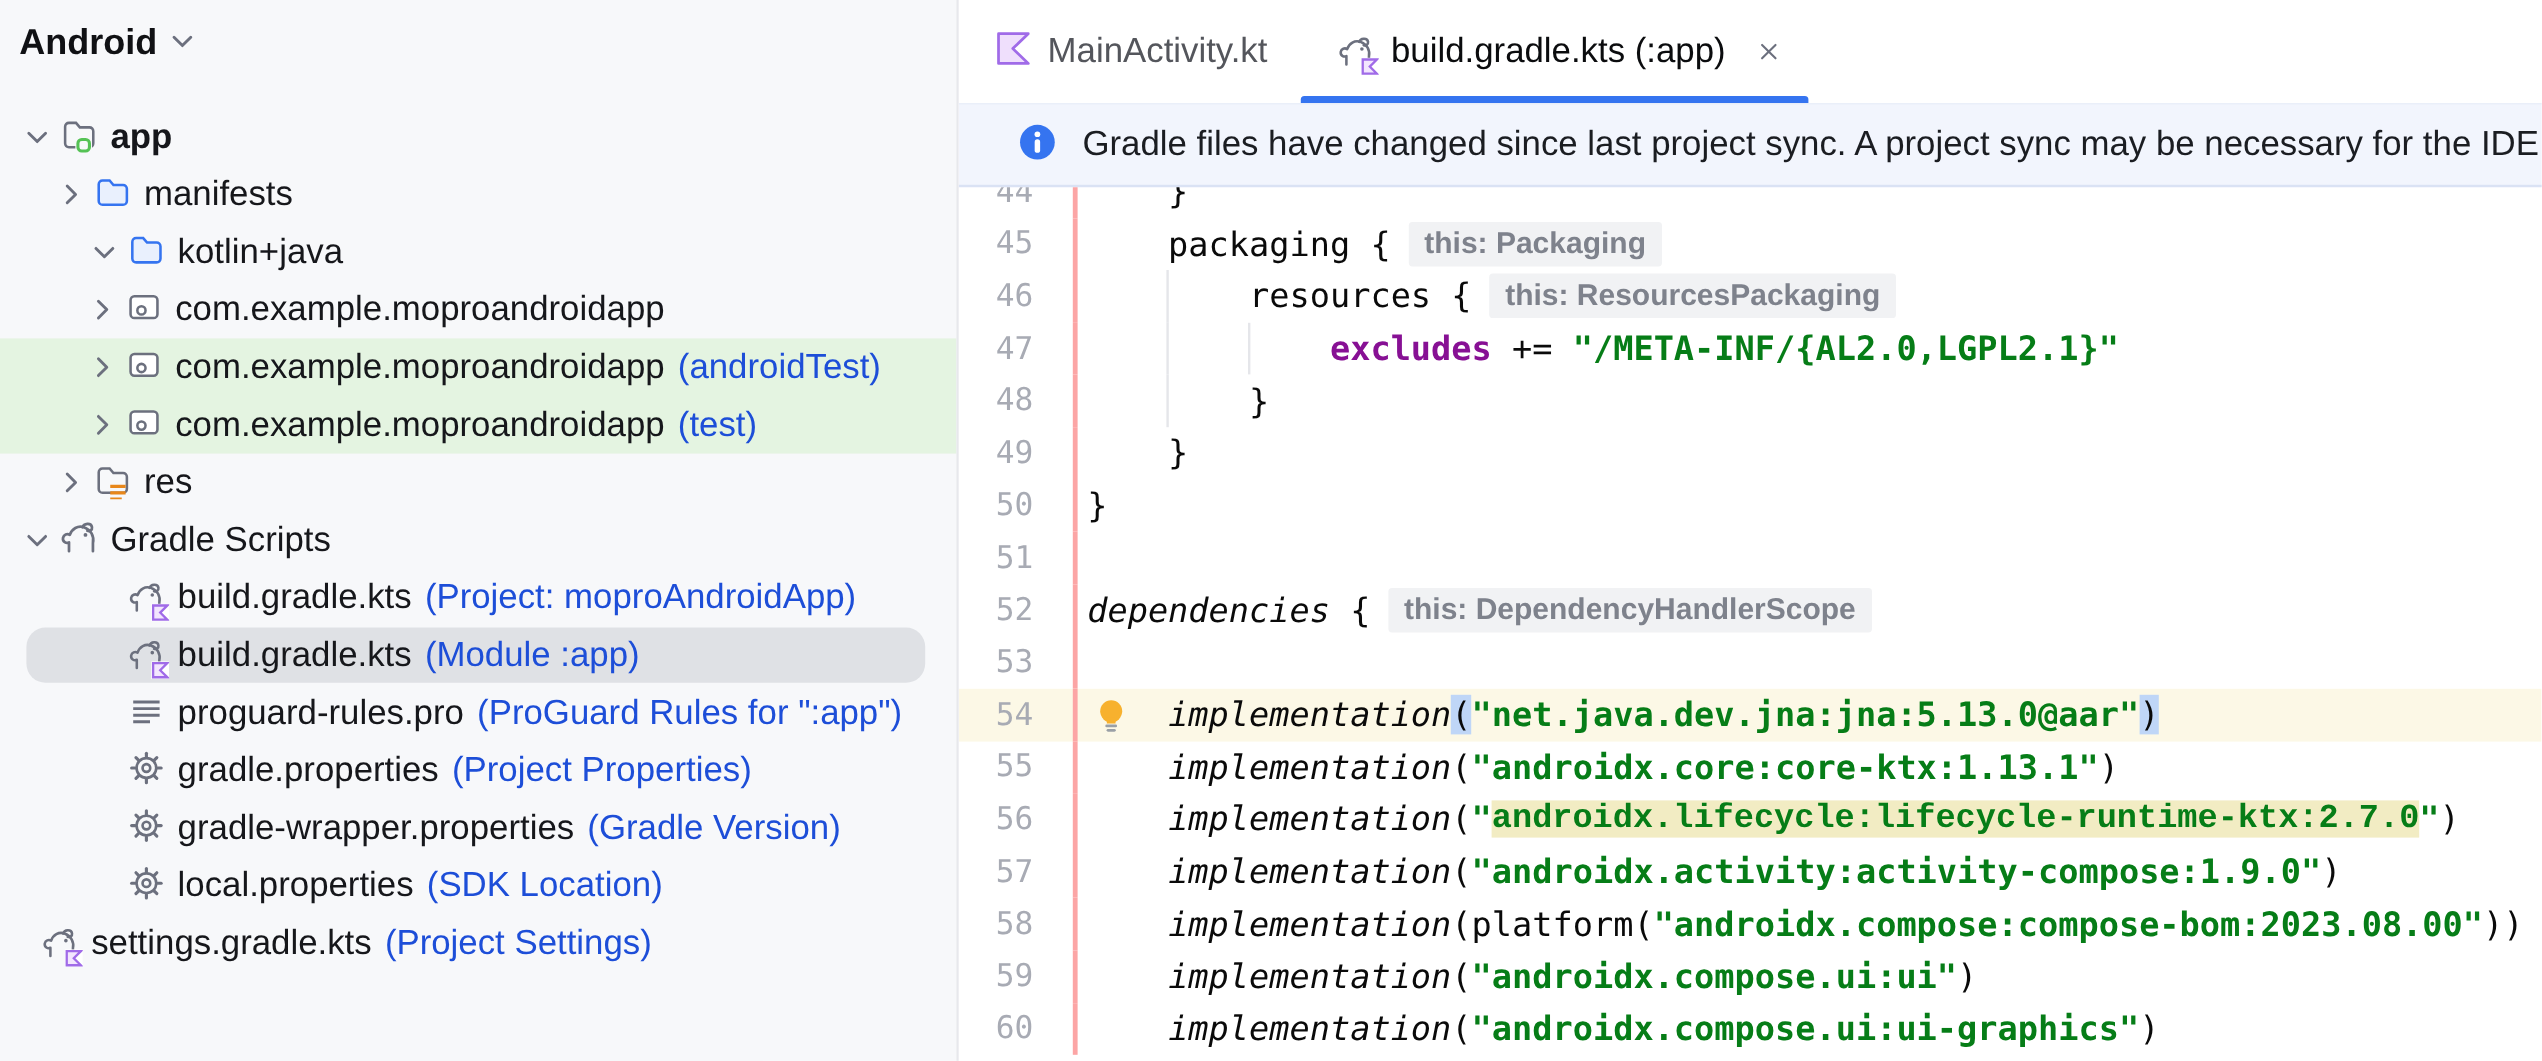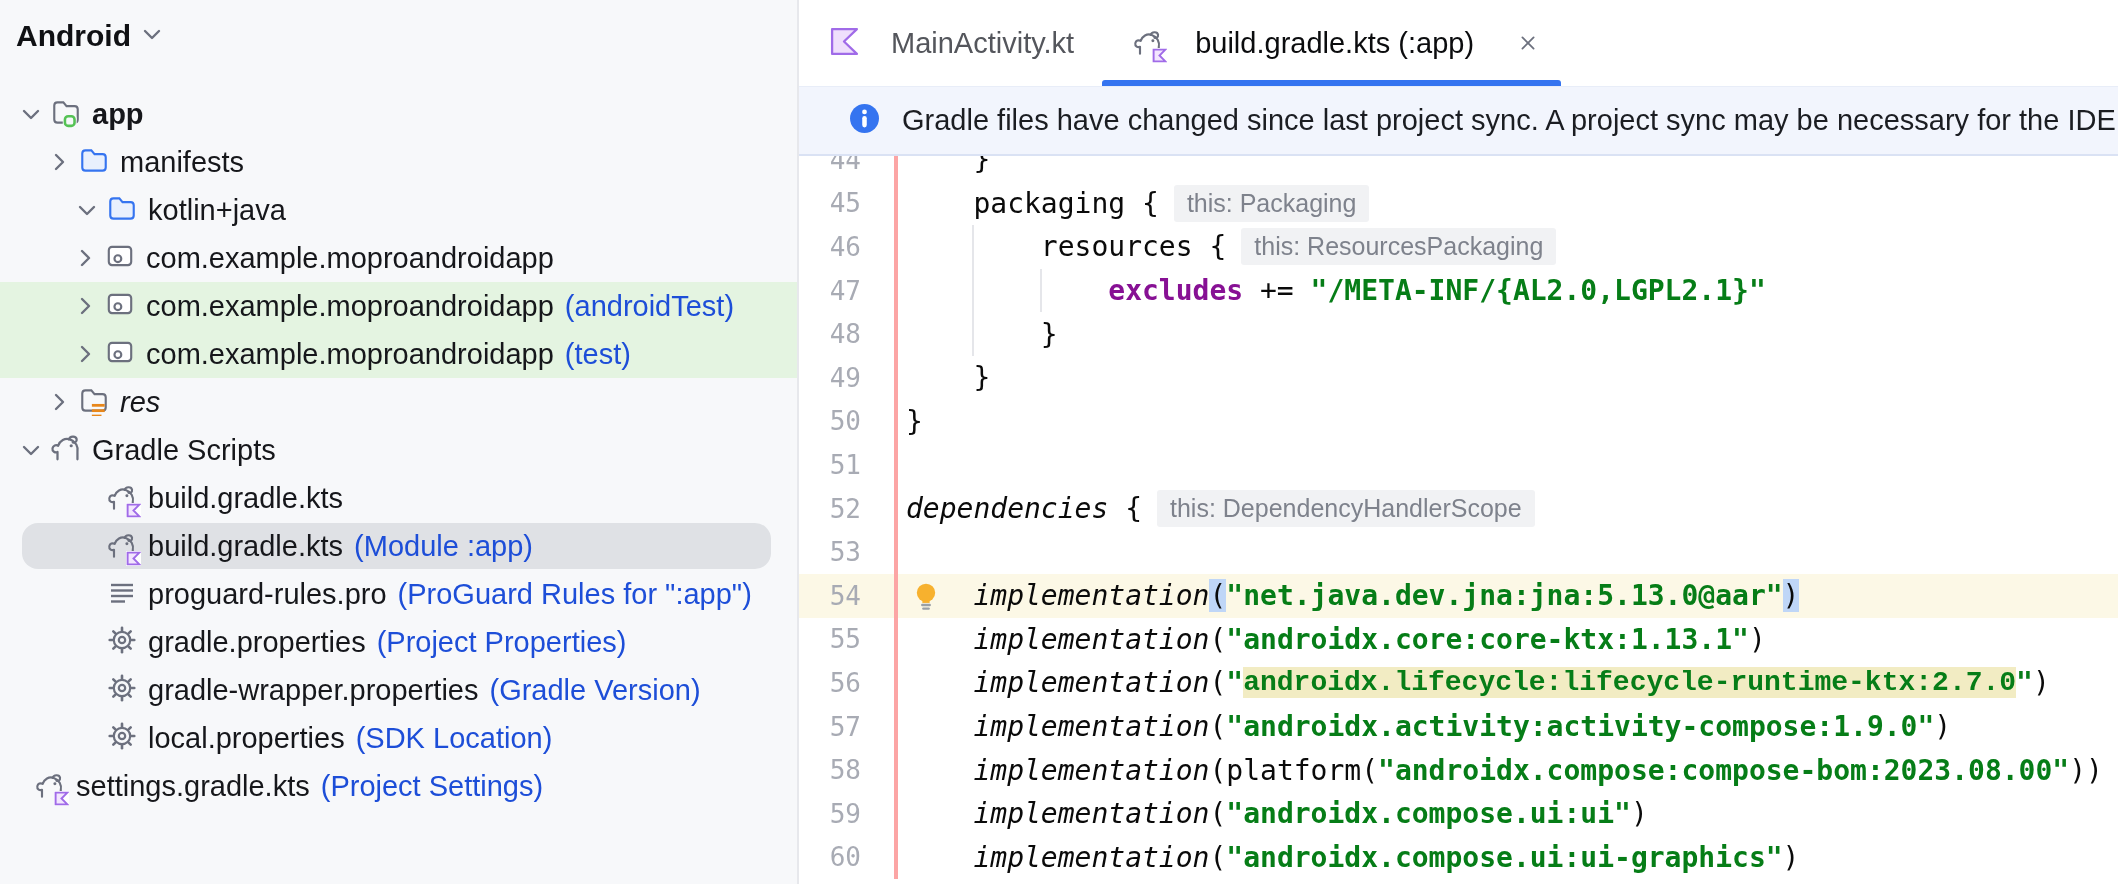--- a/index.html
+++ b/index.html
@@ -22,21 +22,21 @@
   .chev{width:30px;height:30px;flex:0 0 30px;display:flex;align-items:center;justify-content:center;margin-right:4px;}
   .chev.empty{visibility:hidden;}
   .ticon{width:32px;height:32px;flex:0 0 32px;margin-right:10px;position:relative;display:flex;align-items:center;justify-content:center;}
   .tlabel{font-size:29px;color:#16171B;white-space:nowrap;}
   .tlabel.bold{font-weight:700;}
   .tsec{font-size:29px;color:#1d4ed8;margin-left:11px;white-space:nowrap;}
   .badge{position:absolute;right:-3px;bottom:-4px;line-height:0;}
   
   #editor{position:absolute;left:799px;top:0;width:1319px;height:884px;background:#fff;}
   #tabbar{position:relative;height:86px;display:flex;align-items:stretch;}
-  .tab{position:relative;display:flex;align-items:center;gap:31px;padding:0 28px 0 30px;cursor:default;}
+  .tab{position:relative;display:flex;align-items:center;gap:13px;padding:0 28px 0 30px;cursor:default;}
   .tab .tab-label{font-size:29px;color:#54565C;white-space:nowrap;}
   .tab.active .tab-label{color:#0B0C0E;}
   .tab.active{padding-right:20px;}
   .tab-underline{position:absolute;left:0;right:0;bottom:0;height:6px;border-radius:3px 3px 0 0;background:var(--accent);}
   .tab-close{width:26px;height:26px;display:flex;align-items:center;justify-content:center;margin-left:10px;}
   
   #banner{position:absolute;left:0;top:86px;height:70px;right:0;background:#F2F5FD;
     border-top:1px solid #E8EDF8;border-bottom:2px solid #DAE2F4;
     display:flex;align-items:center;gap:22px;padding-left:50px;box-sizing:border-box;overflow:hidden;}
   #banner-text{font-size:29px;color:#1B1D22;white-space:nowrap;}
@@ -49,21 +49,21 @@
       padding-right:33px;font-size:26px;color:#A8ABB4;border-right:4px solid #fca5a5;}
   .code{position:relative;flex:1;height:100%;display:flex;align-items:center;padding-left:8px;
         font-size:28px;color:#0A0A0A;white-space:pre;}
   .guide{position:absolute;top:0;bottom:0;width:2px;background:#E5E6EA;}
   .sg-kw{color:var(--kw);font-weight:700;}
   .sg-str{color:var(--str);font-weight:700;}
   .sg-strhl{color:var(--str);font-weight:700;background:var(--match-hl);font-family:Liberation Mono, monospace;}
   .sg-parenhl{background:var(--paren-hl);}
   .sg-fn{font-style:italic;}
   .sg-hint{font-family:"Liberation Sans",sans-serif;font-size:25px;color:#7E828C;background:#F1F2F4;
-           border-radius:3px;padding:4px 13px;margin-left:15px;font-weight:400;white-space:nowrap;}
+           border-radius:3px;padding:4px 13px;margin-left:15px;font-weight:700;white-space:nowrap;}
   .bulb{position:absolute;left:12px;top:6px;}
 </style>
 </head>
 <body style="--accent: #3574F0; --kw: #871094; --str: #067D17; --green-row: #E4F4E1; --sel-row: #DFE1E5; --cur-line: #FCF8E6; --match-hl: #F2ECC3; --paren-hl: #BFD6F7;">
 
 <div id="sidebar">
   <div id="view-header">
     <span class="vh-label">Android</span>
     <span id="vh-chev"><svg width="30" height="30" viewBox="0 0 30 30" fill="none" xmlns="http://www.w3.org/2000/svg">
           <polyline points="8,12 15,19 22,12" stroke="#6C707E" stroke-width="2.4" stroke-linecap="round" stroke-linejoin="round"></polyline>
@@ -148,21 +148,21 @@
         </span>
         <span class="ticon">
           <span><svg width="32" height="32" viewBox="0 0 30 30" fill="none" xmlns="http://www.w3.org/2000/svg">
               <rect x="4.5" y="6.5" width="21" height="17" rx="3" stroke="#6C707E" stroke-width="2" fill="#fff"></rect>
               <circle cx="13" cy="17.5" r="3.2" stroke="#6C707E" stroke-width="2" fill="none"></circle>
             </svg></span>
         </span>
         <span class="tlabel">com.example.moproandroidapp</span>
         <span class="tsec">(test)</span>
       </div>
-      <div class="trow" style="padding-left: 44px; font-style: italic;">
+      <div class="trow" style="padding-left: 44px;">
         <span class="chev">
           <svg width="30" height="30" viewBox="0 0 30 30" fill="none" xmlns="http://www.w3.org/2000/svg">
             <polyline points="12,8 19,15 12,22" stroke="#6C707E" stroke-width="2.4" stroke-linecap="round" stroke-linejoin="round"></polyline>
           </svg>
         </span>
         <span class="ticon">
           <span><svg width="32" height="32" viewBox="0 0 30 30" fill="none" xmlns="http://www.w3.org/2000/svg">
               <path d="M4 9 C4 7.3 5.3 6 7 6 h5.5 l3 3.5 H23 c1.7 0 3 1.3 3 3 v9.5 c0 1.7 -1.3 3 -3 3 H7 c-1.7 0 -3 -1.3 -3 -3 Z" stroke="#6C707E" stroke-width="2" fill="#F7F8FA"></path>
               <line x1="13" y1="20" x2="25" y2="20" stroke="#E8871A" stroke-width="2.6"></line>
               <line x1="13" y1="25" x2="25" y2="25" stroke="#E8871A" stroke-width="2.6"></line>
@@ -195,20 +195,21 @@
               <path d="M17.5 7.4 C18.3 4.4 23.8 3.8 24.4 7.3 C24.7 9.4 22.9 10.6 21 10" stroke="#6C707E" stroke-width="2" stroke-linecap="round"></path>
               <circle cx="19.6" cy="13" r="1.4" fill="#6C707E"></circle>
             </svg>
             <span class="badge"><svg width="15" height="15" viewBox="0 0 14 14">
                 <rect x="0" y="0" width="14" height="14" fill="#fff"></rect>
                 <polygon points="1.5,1.5 12.5,1.5 7,7 12.5,12.5 1.5,12.5" fill="#F3E6FE" stroke="#A06BE8" stroke-width="1.8"></polygon>
               </svg></span>
           </span>
         </span>
         <span class="tlabel">build.gradle.kts</span>
+        <span class="tsec">(Project: moproAndroidApp)</span>
       </div>
       <div class="trow bg-selected" style="padding-left: 72px;">
         <span class="chev empty"></span>
         <span class="ticon">
           <span style="position: relative; display: inline-flex;">
             <svg width="32" height="32" viewBox="0 0 30 30" fill="none" xmlns="http://www.w3.org/2000/svg">
               <path d="M7.5 25 V18.5 C5.5 19.6 2.6 18 3.1 15.2 C3.6 12.8 6.1 11.8 8.1 13 C9.6 8.5 14 5.9 18.5 7.4 C23.5 9.1 26.2 13.9 25.1 19 V25" stroke="#6C707E" stroke-width="2" stroke-linecap="round" stroke-linejoin="round"></path>
               <path d="M17.5 7.4 C18.3 4.4 23.8 3.8 24.4 7.3 C24.7 9.4 22.9 10.6 21 10" stroke="#6C707E" stroke-width="2" stroke-linecap="round"></path>
               <circle cx="19.6" cy="13" r="1.4" fill="#6C707E"></circle>
             </svg>

